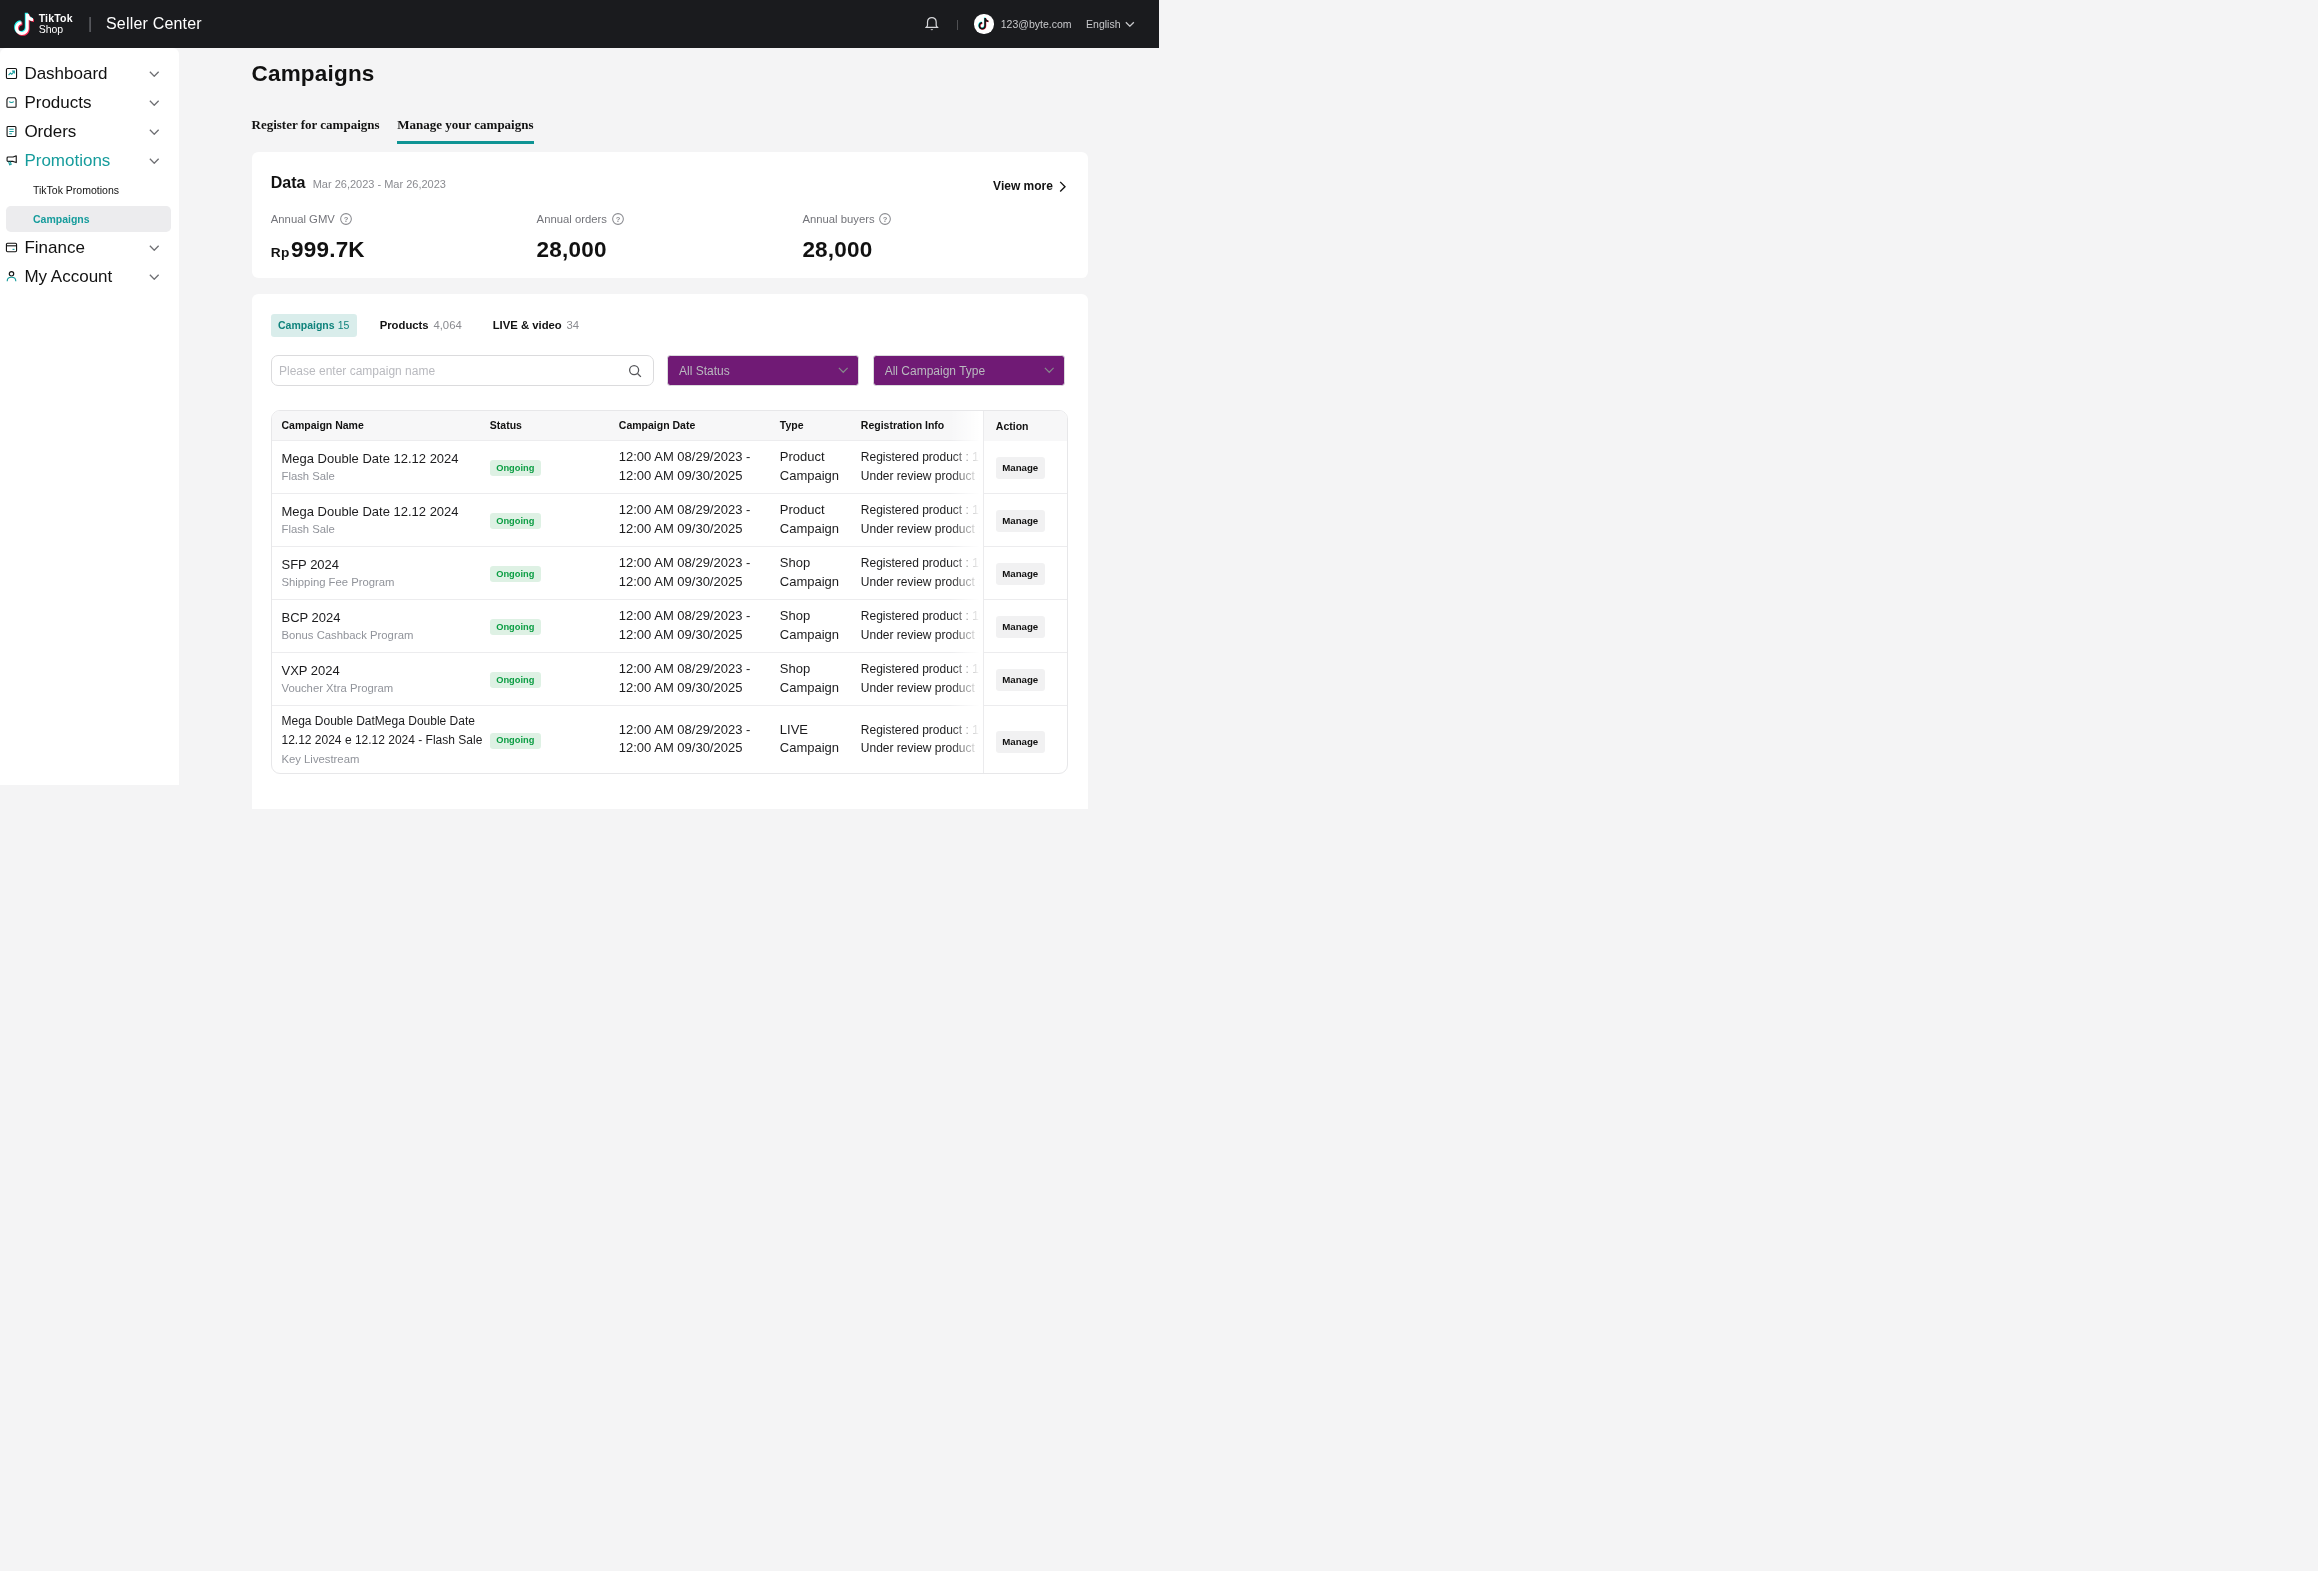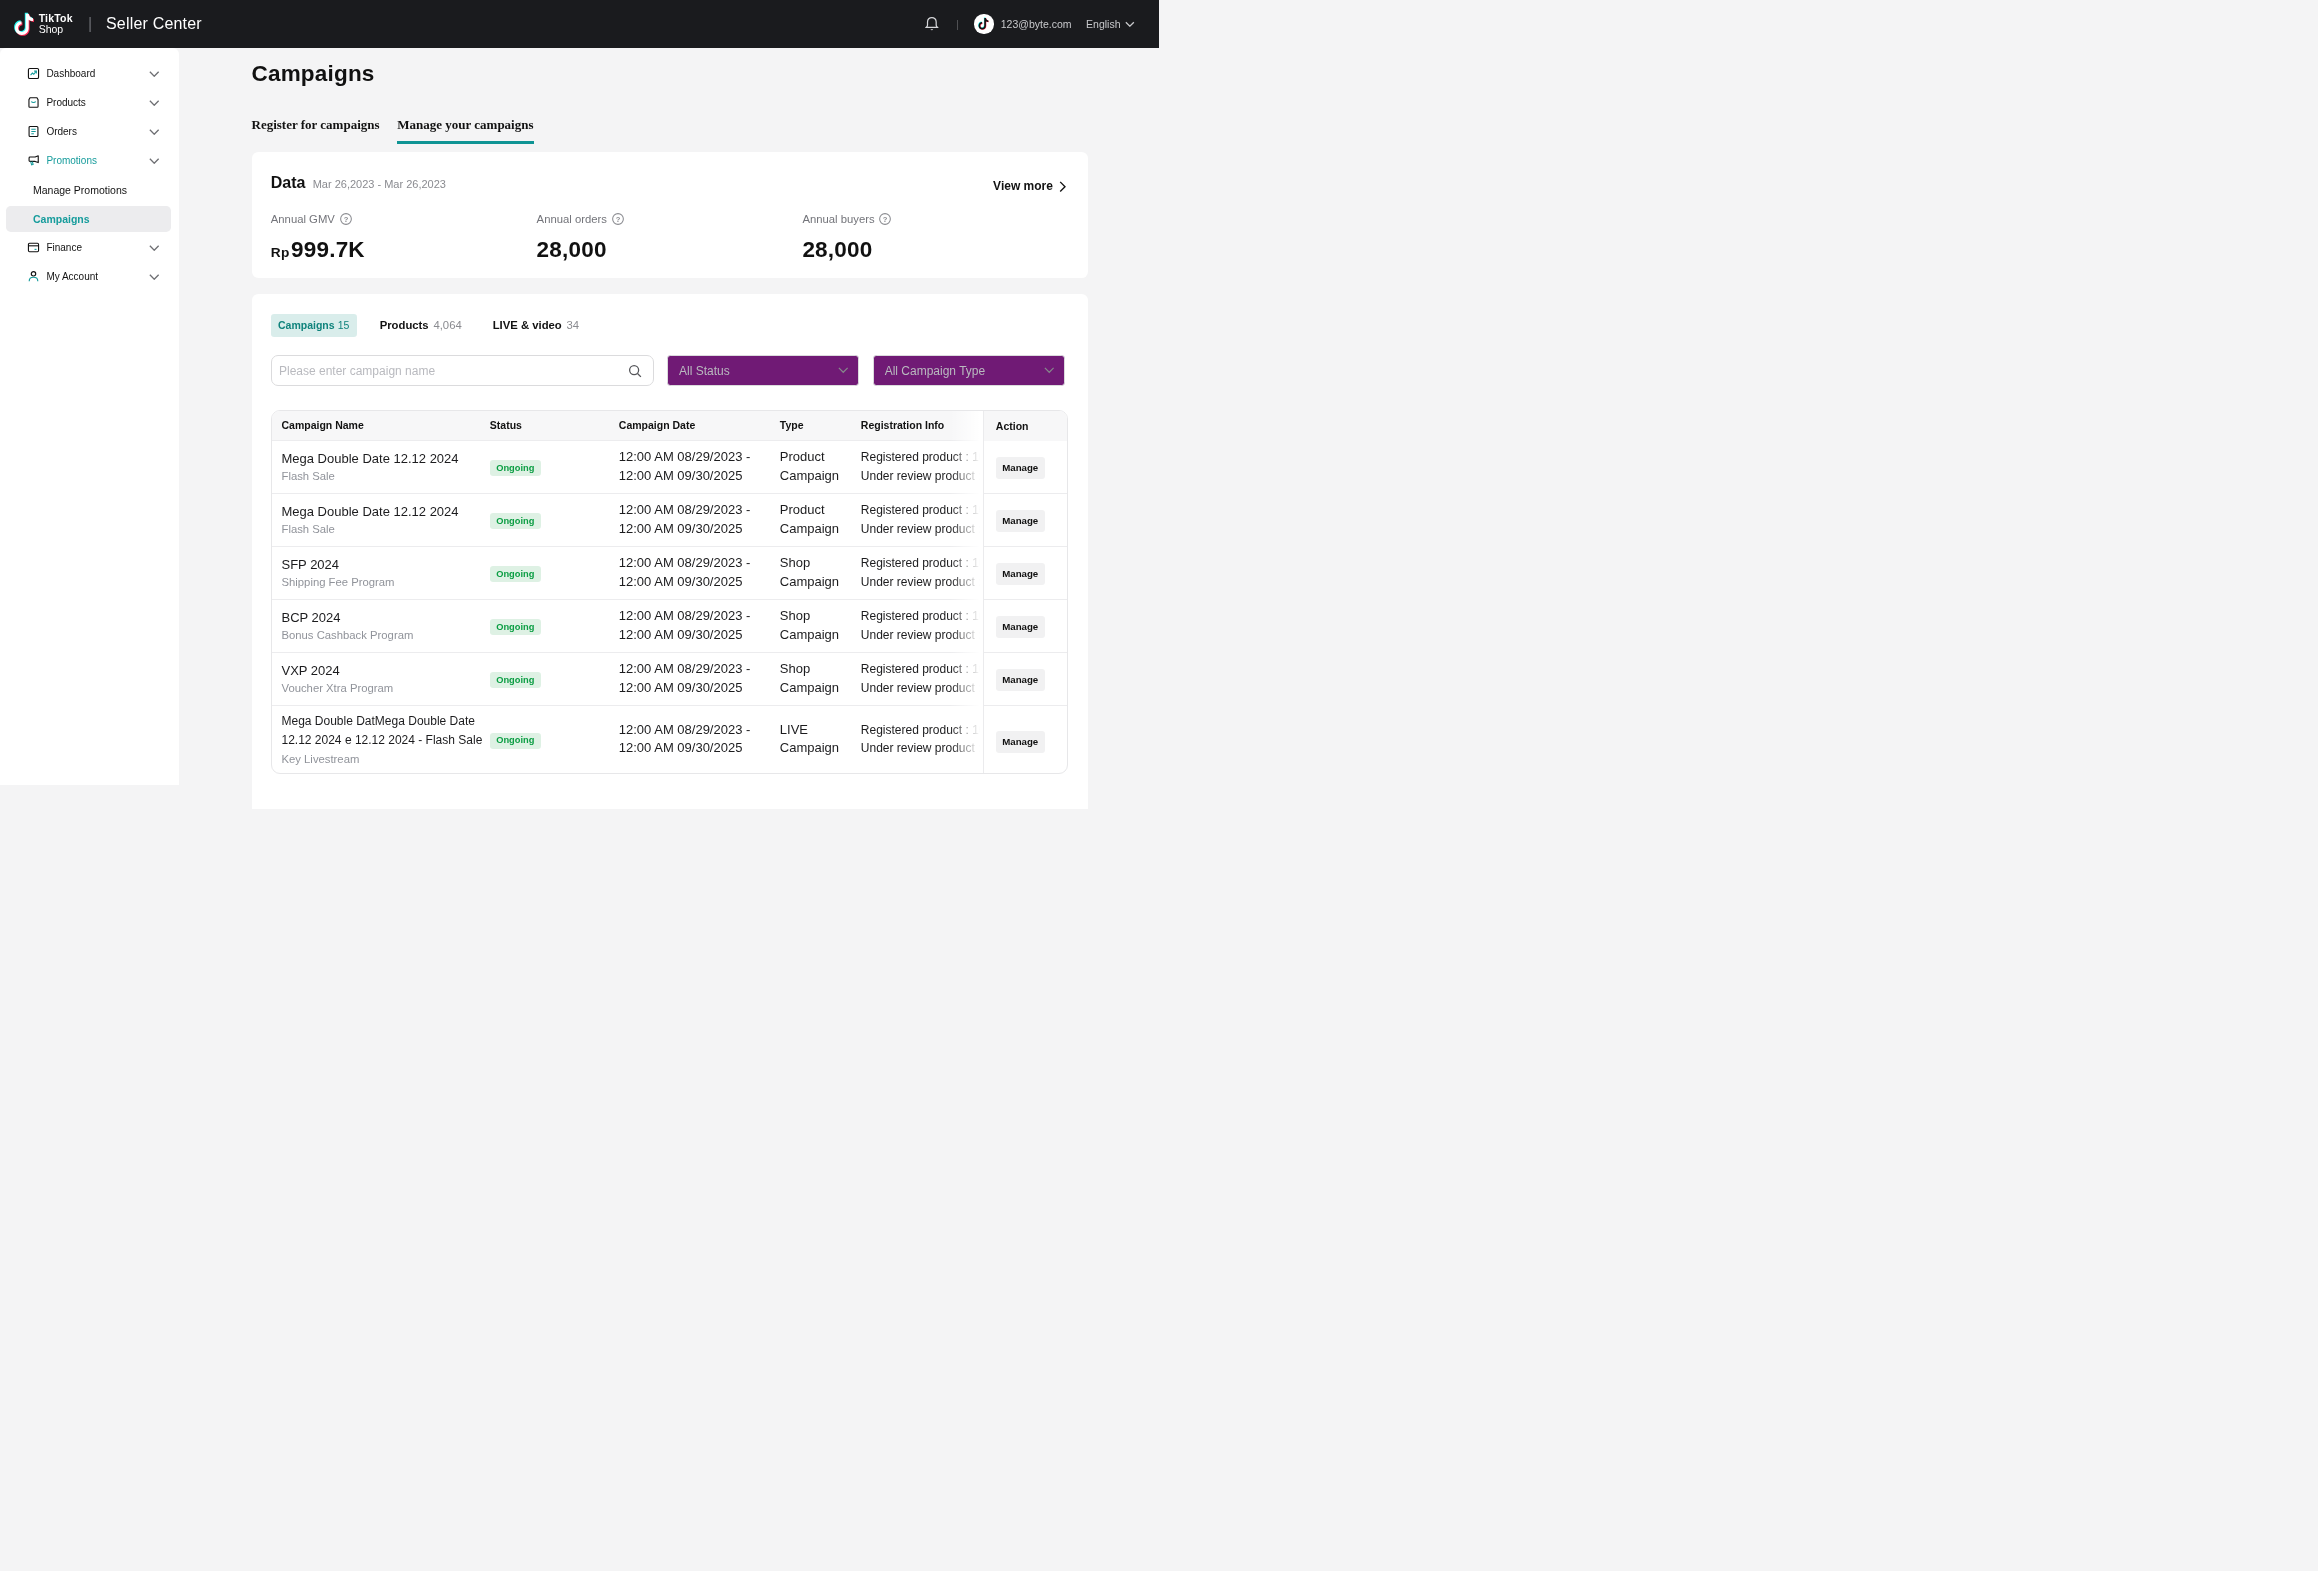--- a/index.html
+++ b/index.html
@@ -17,21 +17,21 @@
 .hdr-right { position:absolute; right:24px; top:0; height:48px; display:flex; align-items:center; color:#c9cacd; }
 .bell { width:13.7px; height:15.3px; }
 .hdr-sep2 { color:#55565a; margin:0 15.3px 0 17px; font-size:11.3px; }
 .avatar { width:19.3px; height:19.3px; border-radius:50%; background:#fff; display:flex; align-items:center; justify-content:center; margin-right:7.2px; }
 .avatar svg { width:11.3px; height:13px; }
 .email { font-size:10.5px; margin-right:14.5px; }
 .lang { font-size:10.5px; display:flex; align-items:center; }
 .lang svg { margin-left:4.8px; }
 
 .side { position:fixed; top:48px; left:0; width:179px; height:737px; background:#fff; border-radius:6.4px 6.4px 0 0; z-index:20; padding-top:11.3px; }
-.sitem { position:relative; height:29px; display:flex; align-items:center; padding-left:27px; font-size:10px; color:#121212; margin-bottom:0; }
+.sitem { position:relative; height:29px; display:flex; align-items:center; padding-left:5px; font-size:17px; color:#121212; margin-bottom:0; }
 .sitem .ic { width:13px; height:13px; margin-right:6.4px; flex:0 0 auto; }
 .sitem .chev { position:absolute; right:19.3px; }
 .sitem.teal { color:#169c9c; }
 .ssub { height:29px; display:flex; align-items:center; padding-left:33px; font-size:10.5px; color:#121212; }
 .ssub.active { background:#ececee; border-radius:4.8px; height:26px; margin:1.6px 8px 1.6px 6.4px; padding-left:26.6px; color:#169c9c; font-weight:bold; }
 
 .main { position:absolute; left:179px; top:48px; width:981px; }
 .content { width:836px; margin:0 auto; }
 h1 { font-size:22.5px; font-weight:bold; color:#111; padding-top:13px; letter-spacing:0.2px; }
 .tabs { display:flex; margin-top:30px; }
@@ -161,21 +161,21 @@
   <div class="sitem teal">
     <svg class="ic" viewBox="0 0 20 20" fill="none">
       <path d="M17.3 2.8 L17.3 13.2 L12.5 11.4 L4.6 11.4 C3.8 11.4 3.2 10.8 3.2 10 L3.2 6 C3.2 5.2 3.8 4.6 4.6 4.6 L12.5 4.6 Z" stroke="#121212" stroke-width="1.7" stroke-linejoin="round"></path>
       <path d="M5.6 11.8 L7.2 16.8 L9.4 16.1 L8.2 11.8" stroke="#169c9c" stroke-width="1.7"></path>
     </svg>
     Promotions
     <svg class="chev" width="10.5" height="6.4" viewBox="0 0 13 8" fill="none" stroke="#6e6f73" stroke-width="1.6">
         <path d="M1 1 L6.5 6.6 L12 1"></path>
       </svg>
   </div>
-  <div class="ssub">Manage Promotions</div>
+  <div class="ssub">TikTok Promotions</div>
   <div class="ssub active">Campaigns</div>
   <div class="sitem">
     <svg class="ic" viewBox="0 0 20 20" fill="none">
       <rect x="2.2" y="3.4" width="15.6" height="13.2" rx="1.8" stroke="#121212" stroke-width="1.7"></rect>
       <path d="M2.2 7.4 L17.8 7.4" stroke="#121212" stroke-width="1.7"></path>
       <path d="M11.6 12.9 L14.6 12.9" stroke="#169c9c" stroke-width="1.7"></path>
     </svg>
     Finance
     <svg class="chev" width="10.5" height="6.4" viewBox="0 0 13 8" fill="none" stroke="#6e6f73" stroke-width="1.6">
         <path d="M1 1 L6.5 6.6 L12 1"></path>

